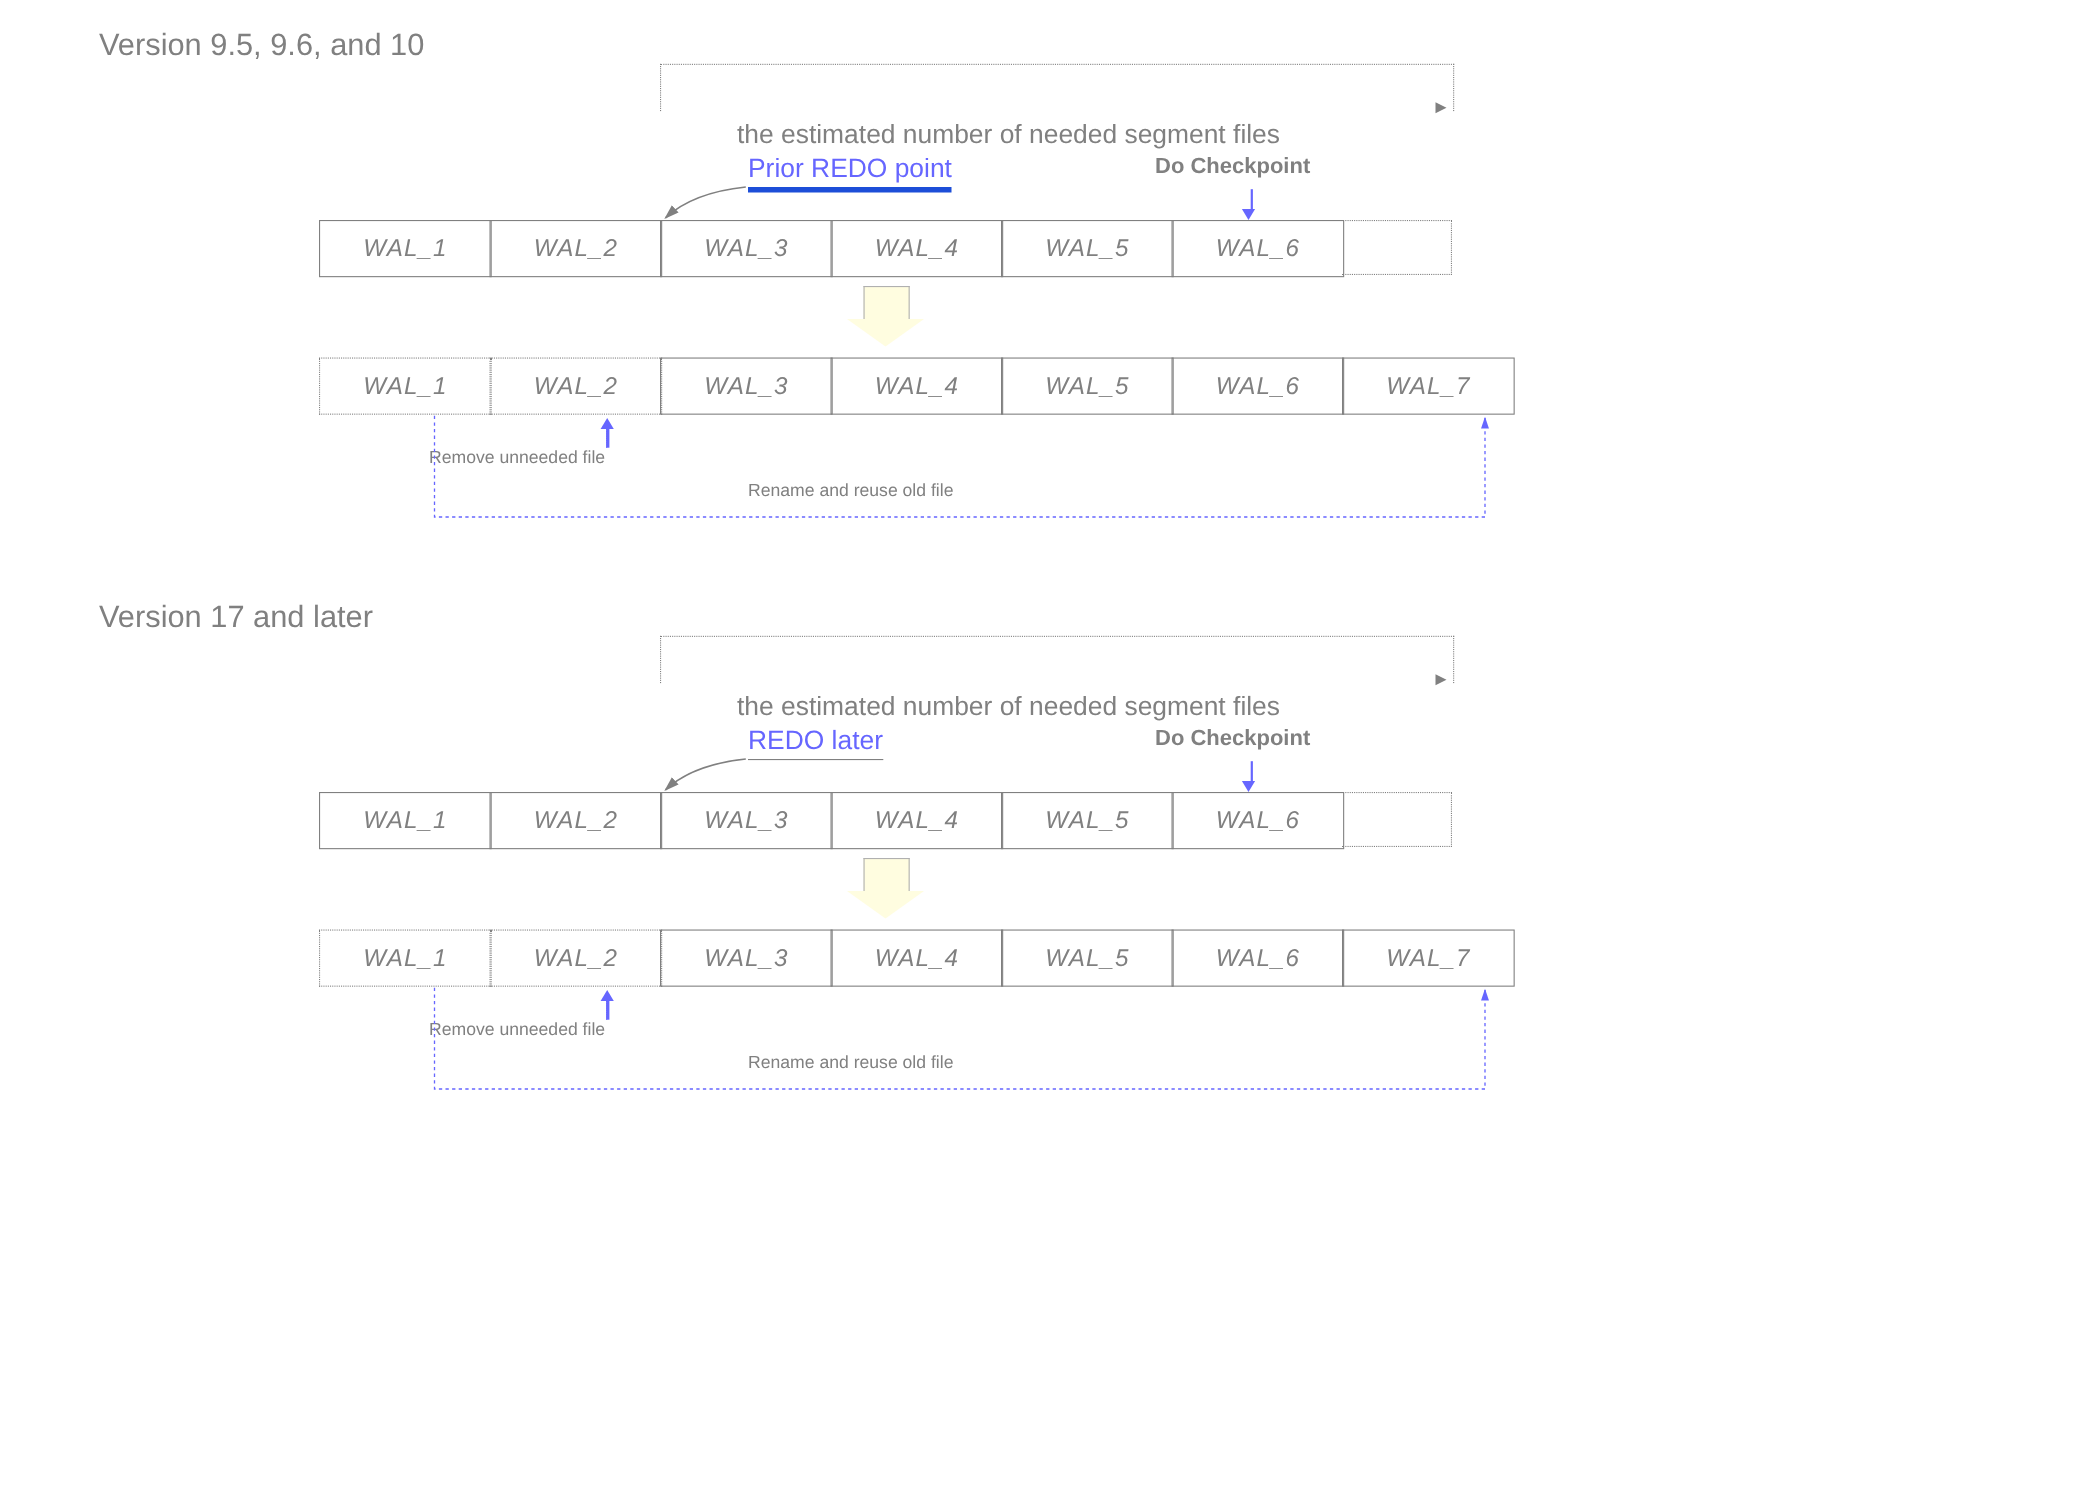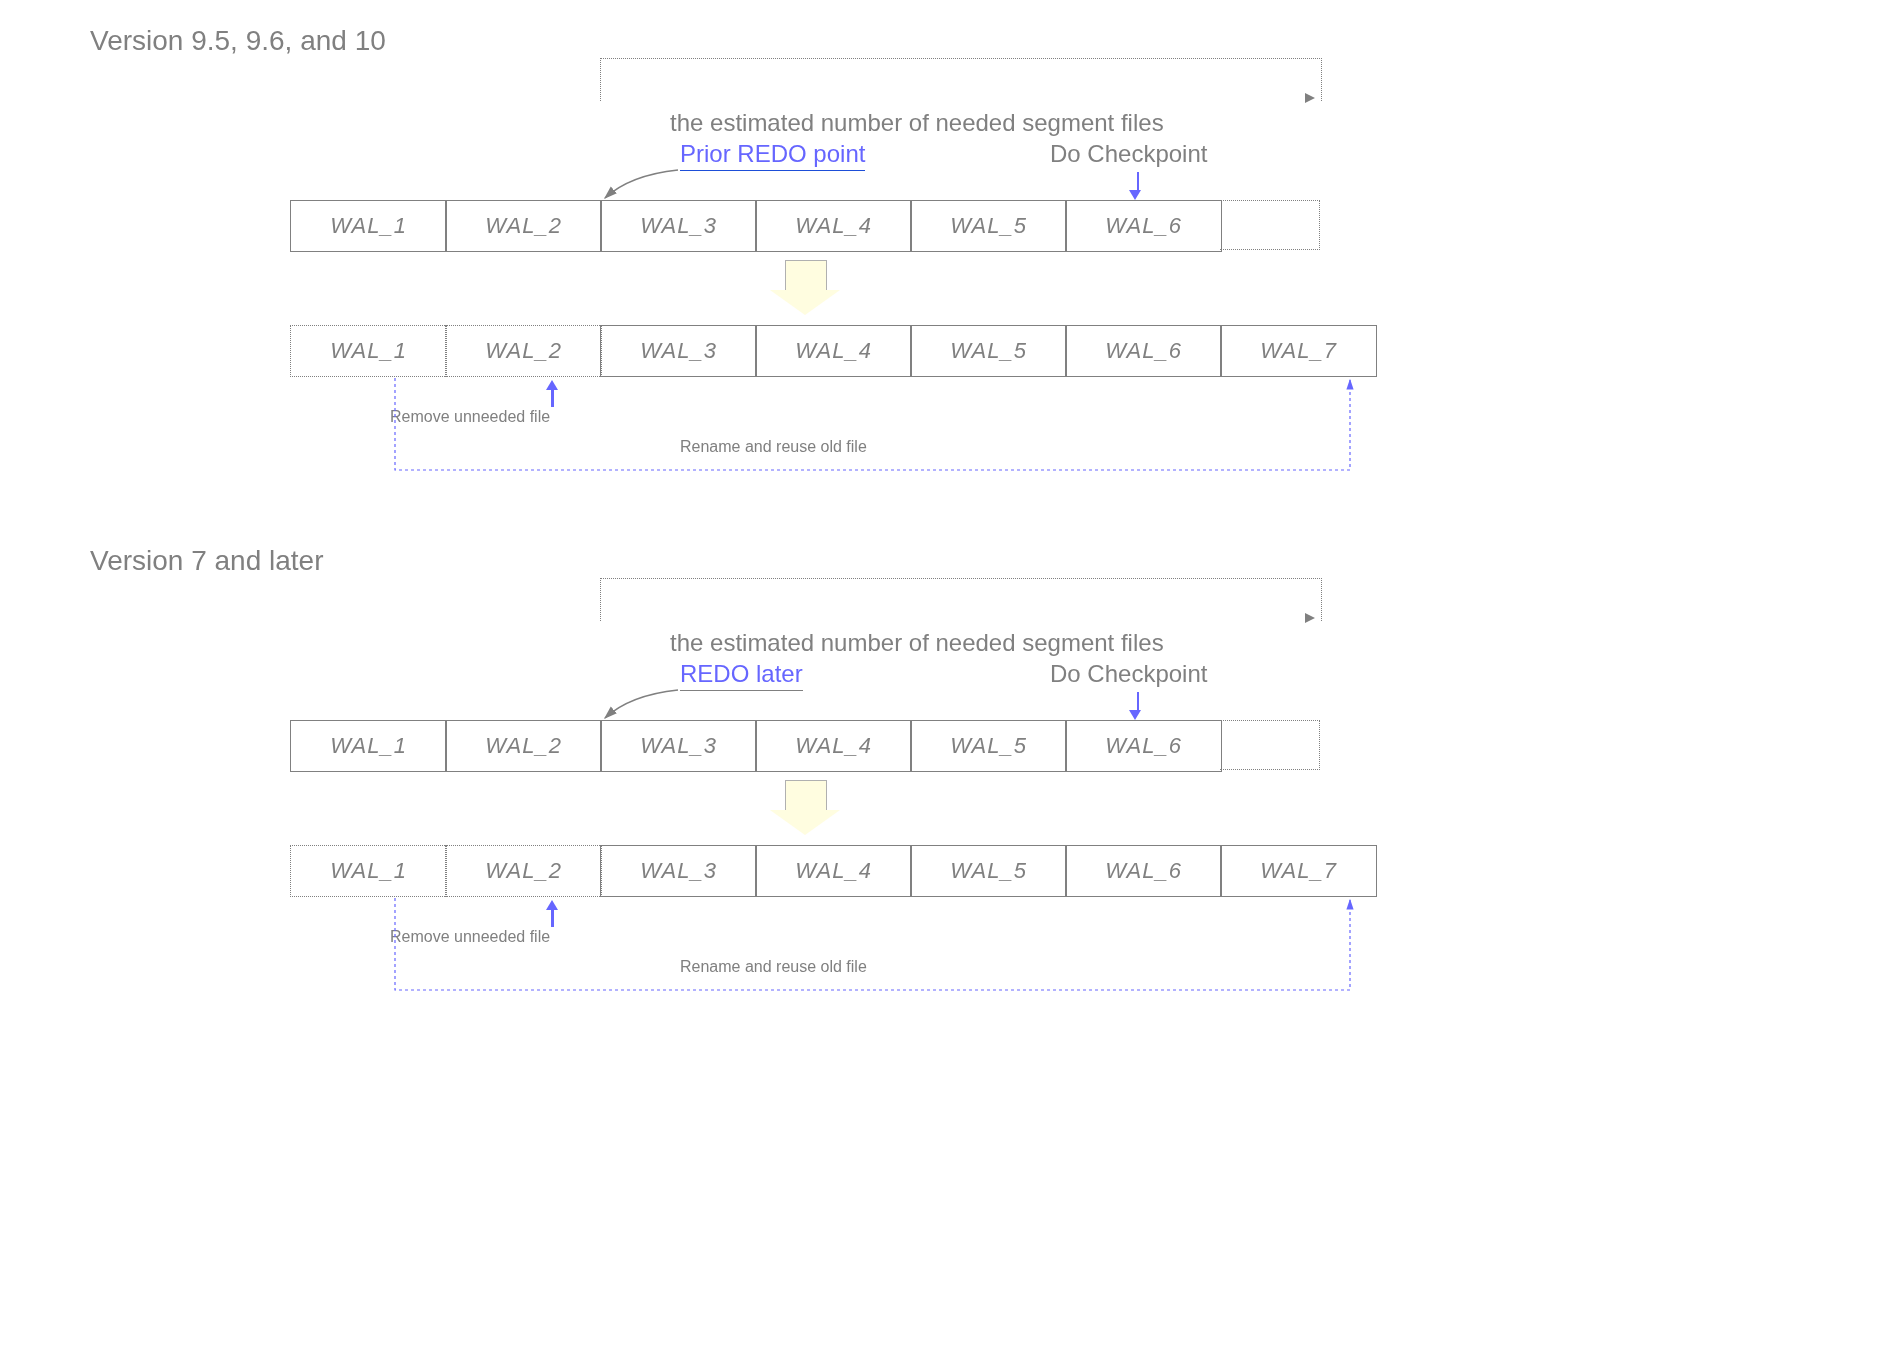--- a/index.html
+++ b/index.html
@@ -1,21 +1,21 @@
 <!DOCTYPE html>
 <html><head>
 <meta charset="utf-8">
 <style>
   html,body{margin:0;padding:0;background:#fff;font-family:"Comic Sans MS","Segoe Script","Chalkboard",sans-serif;color:#808080;}
   .page{position:relative;width:1888px;height:1364px;border-radius:26px;}
   .abs{position:absolute;white-space:nowrap;}
   .title{font-size:28px;}
   .est{font-size:24px;margin-top:44px;}
   .redo{font-size:24px;color:#6666ff;}
-  .chk{font-size:24px;}
+  .chk{font-size:20px;font-weight:bold;}
   .seg{position:absolute;border:1px solid #808080;height:50px;width:155px;display:flex;align-items:center;justify-content:center;font-style:italic;font-size:22px;letter-spacing:1px;}
   .seg.dashed{border:1px dotted #808080;}
   .extend{position:absolute;border:1px dotted #808080;height:50px;box-sizing:border-box;}
   .ann{font-size:16px;}
 
   .tri-down{width:0;height:0;border-left:6px solid transparent;border-right:6px solid transparent;border-top:10px solid #6666ff;}
   .tri-up{width:0;height:0;border-left:6px solid transparent;border-right:6px solid transparent;border-bottom:10px solid #6666ff;}
   .tri-right{width:0;height:0;border-top:5px solid transparent;border-bottom:5px solid transparent;border-left:10px solid #808080;}
 
   .estbox{position:absolute;border:1px dotted #808080;}
@@ -34,21 +34,21 @@
 
   <div class="abs title" style="left:90px;top:25px;">Version 9.5, 9.6, and 10</div>
 
   <div class="abs est" style="left:670px;top:65px;">the estimated number of needed segment files</div>
 
   <div class="estbox" style="left:600px;top:58px;width:720px;height:42px;border-bottom:none;"></div>
   <div class="abs" style="left:1305px;top:93px;">
       <div class="tri-right"></div>
     </div>
 
-  <div class="abs redo" style="left:680px;top:140px;border-bottom:1px solid #1d4ed8;padding-bottom:2px;">Prior REDO point</div>
+  <div class="abs redo" style="left:680px;top:140px;border-bottom:5px solid #1d4ed8;padding-bottom:2px;">Prior REDO point</div>
 
   <div class="abs chk" style="left:1050px;top:140px;">Do Checkpoint</div>
   <div class="abs" style="left:1134px;top:172px;">
     <div style="width:2px;height:18px;background:#6666ff;margin:0 auto;"></div>
     <div class="tri-down" style="margin-left:-5px;"></div>
   </div>
 
   <div class="seg" style="left:290px;top:200px;">WAL_1</div>
   <div class="seg" style="left:445px;top:200px;">WAL_2</div>
   <div class="seg" style="left:600px;top:200px;">WAL_3</div>
@@ -72,21 +72,21 @@
   <div class="seg" style="left:1220px;top:325px;">WAL_7</div>
 
   <div class="abs" style="left:551px;top:380px;">
     <div class="tri-up" style="margin-left:-5px;"></div>
     <div style="width:2px;height:18px;background:#6666ff;margin-top:-1px;margin-left:0px;border-left:1px dotted #6666ff;"></div>
   </div>
   <div class="abs ann" style="left:390px;top:408px;">Remove unneeded file</div>
 
   <div class="abs ann" style="left:680px;top:438px;">Rename and reuse old file</div>
 
-  <div class="abs title" style="left:90px;top:545px;">Version 7 and later</div>
+  <div class="abs title" style="left:90px;top:545px;">Version 17 and later</div>
 
   <div class="abs est" style="left:670px;top:585px;">the estimated number of needed segment files</div>
   <div class="estbox" style="left:600px;top:578px;width:720px;height:42px;border-bottom:none;"></div>
   <div class="abs" style="left:1305px;top:613px;">
       <div class="tri-right"></div>
     </div>
 
   <div class="abs redo" style="left:680px;top:660px;border-bottom:1px solid #808080;padding-bottom:2px;">REDO later</div>
 
   <div class="abs chk" style="left:1050px;top:660px;">Do Checkpoint</div>

